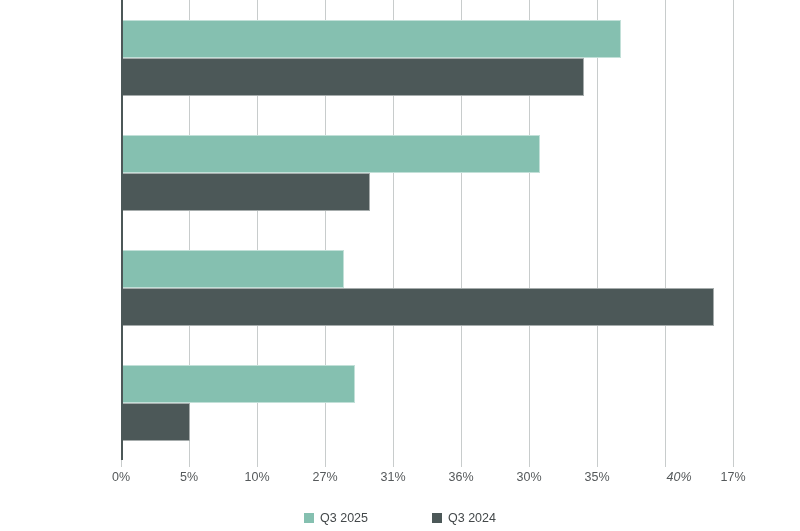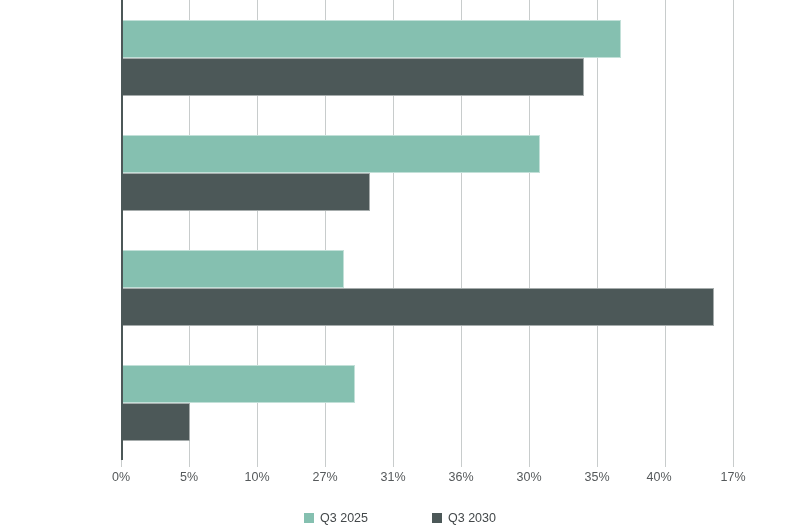--- a/index.html
+++ b/index.html
@@ -159,29 +159,29 @@
       <div class="tick-label" style="left: 325px;">27%</div>
       <div class="tick-mark" style="left: 393px;"></div>
       <div class="tick-label" style="left: 393px;">31%</div>
       <div class="tick-mark" style="left: 461px;"></div>
       <div class="tick-label" style="left: 461px;">36%</div>
       <div class="tick-mark" style="left: 529px;"></div>
       <div class="tick-label" style="left: 529px;">30%</div>
       <div class="tick-mark" style="left: 597px;"></div>
       <div class="tick-label" style="left: 597px;">35%</div>
       <div class="tick-mark" style="left: 665px;"></div>
-      <div class="tick-label" style="left: 659px;">40%</div>
+      <div class="tick-label" style="left: 679px; font-style: italic;">40%</div>
       <div class="tick-mark" style="left: 733px;"></div>
       <div class="tick-label" style="left: 733px;">17%</div>
     </div>
 
   <div id="legend">
       <div class="legend-item">
         <span class="legend-swatch" style="background: rgb(133, 192, 176);"></span>
         <span class="legend-text">Q3 2025</span>
       </div>
       <div class="legend-item">
         <span class="legend-swatch" style="background: rgb(76, 88, 88);"></span>
-        <span class="legend-text">Q3 2030</span>
+        <span class="legend-text">Q3 2024</span>
       </div>
     </div>
 
 </div>
 
 </body></html>

